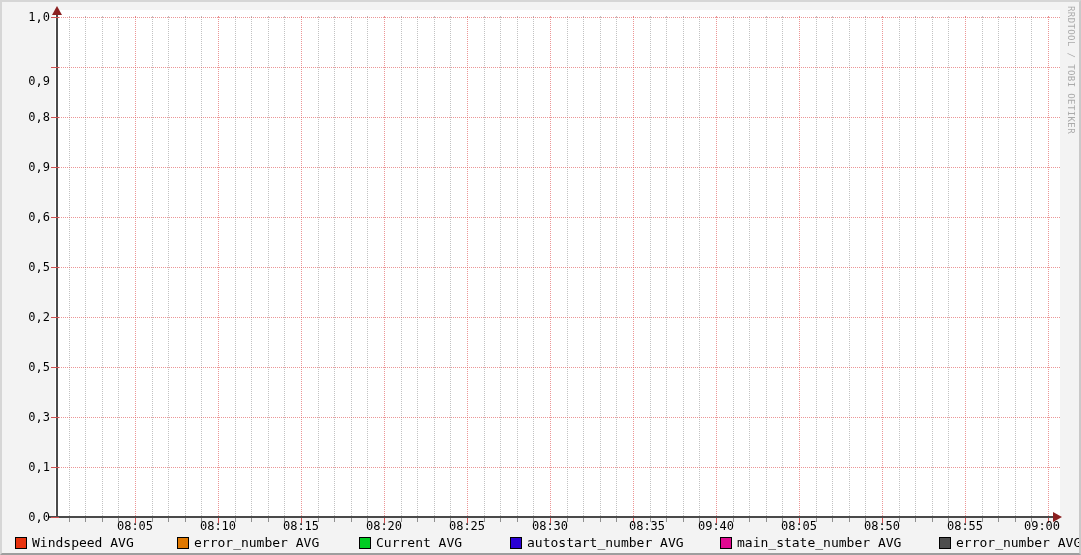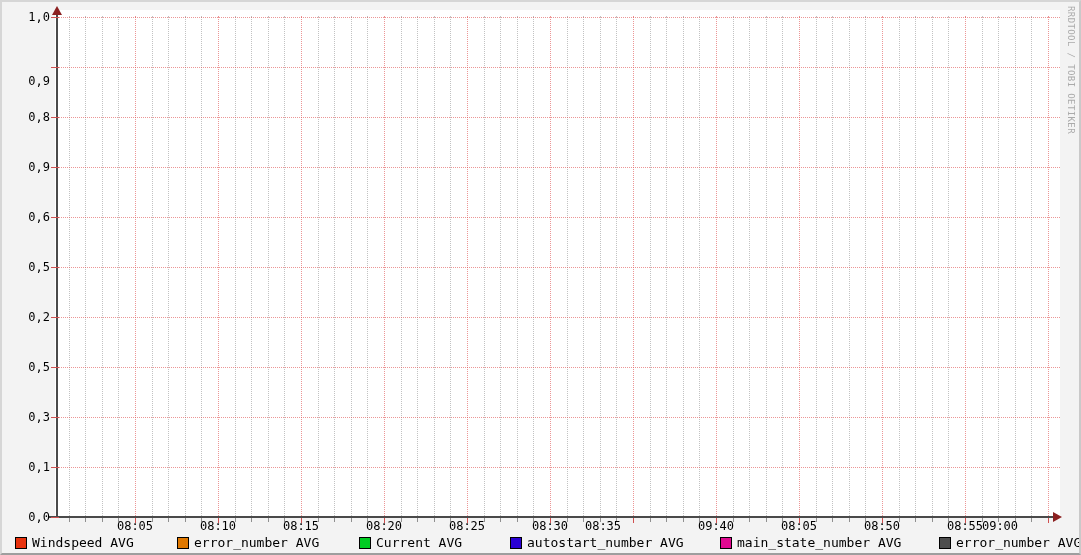--- a/index.html
+++ b/index.html
@@ -218,26 +218,26 @@
       <div class="ylab" style="top: 458px;">0,1</div>
       <div class="ylab" style="top: 508px;">0,0</div>
     </div>
   <div id="xlabels">
       <div class="xlab" style="left: 109px;">08:05</div>
       <div class="xlab" style="left: 192px;">08:10</div>
       <div class="xlab" style="left: 275px;">08:15</div>
       <div class="xlab" style="left: 358px;">08:20</div>
       <div class="xlab" style="left: 441px;">08:25</div>
       <div class="xlab" style="left: 524px;">08:30</div>
-      <div class="xlab" style="left: 577px;">08:35</div>
+      <div class="xlab" style="left: 621px;">08:35</div>
       <div class="xlab" style="left: 690px;">09:40</div>
       <div class="xlab" style="left: 773px;">08:05</div>
       <div class="xlab" style="left: 856px;">08:50</div>
       <div class="xlab" style="left: 939px;">08:55</div>
-      <div class="xlab" style="left: 974px;">09:00</div>
+      <div class="xlab" style="left: 1016px;">09:00</div>
     </div>
   <div id="legend">
       <div class="leg-item" style="left: 13px;">
         <div class="leg-swatch" style="background: rgb(231, 50, 14);"></div>
         <div class="leg-label">Windspeed AVG</div>
       </div>
       <div class="leg-item" style="left: 175px;">
         <div class="leg-swatch" style="background: rgb(224, 120, 0);"></div>
         <div class="leg-label">error_number AVG</div>
       </div>

